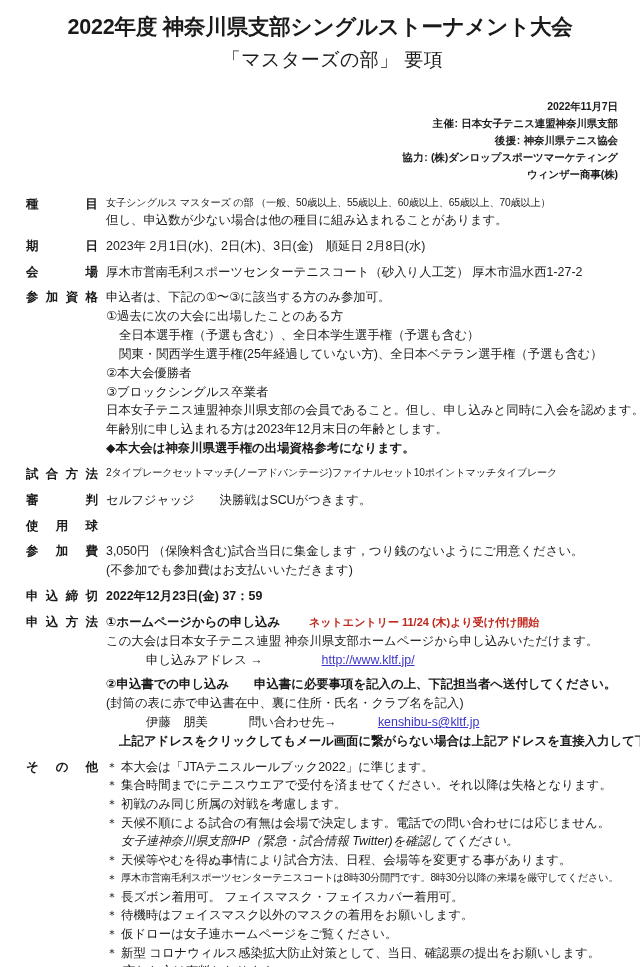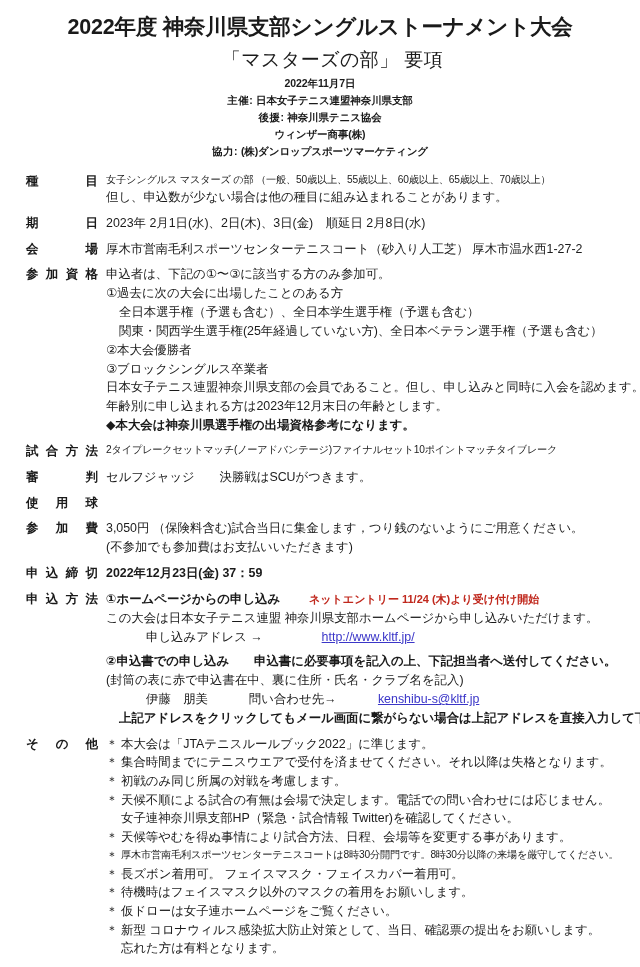--- a/index.html
+++ b/index.html
@@ -40,22 +40,23 @@
     font-size: 19px;
     font-weight: 400;
     line-height: 1.5;
     margin-top: 5px;
     letter-spacing: 0.4px;
     padding-left: 25px;
   }
 
   
   .meta {
-    margin-top: 1px;
-    text-align: center;
+    margin-top: 24px;
+    padding-right: 22px;
+    text-align: right;
     font-size: 10.5px;
     font-weight: 700;
     line-height: 1.62;
     letter-spacing: -0.1px;
   }
   .meta-date { font-weight: 700; }
   .meta-row .meta-key { letter-spacing: 0.5px; }
 
   
   .body {
@@ -114,20 +115,21 @@
   .bullets .mark {
     width: 15px;
     flex: 0 0 15px;
     text-align: left;
     font-size: 12px;
   }
   .bullets .btxt { flex: 1 1 auto; }
   .bullets .cont {
     padding-left: 15px;
     white-space: nowrap;
+    font-style: italic;
   }
 </style>
 </head>
 <body>
 
 <div class="page">
 
   <div class="title-block">
     <div class="title-main">2022年度 神奈川県支部シングルストーナメント大会</div>
     <div class="title-sub">「マスターズの部」 要項</div>
@@ -137,25 +139,25 @@
     <div class="meta-date">2022年11月7日</div>
     <div class="meta-row">
       <span class="meta-key">主催:</span>
       <span>日本女子テニス連盟神奈川県支部</span>
     </div>
     <div class="meta-row">
       <span class="meta-key">後援:</span>
       <span>神奈川県テニス協会</span>
     </div>
     <div class="meta-row">
-      <span>ウィンザー商事(株)</span>
-    </div>
-    <div class="meta-row">
       <span class="meta-key">協力:</span>
       <span>(株)ダンロップスポーツマーケティング</span>
+    </div>
+    <div class="meta-row">
+      <span>ウィンザー商事(株)</span>
     </div>
   </div>
 
   <div class="body">
 
     <div class="row">
       <div class="label">
           <span>種</span>
           <span>目</span>
         </div>

